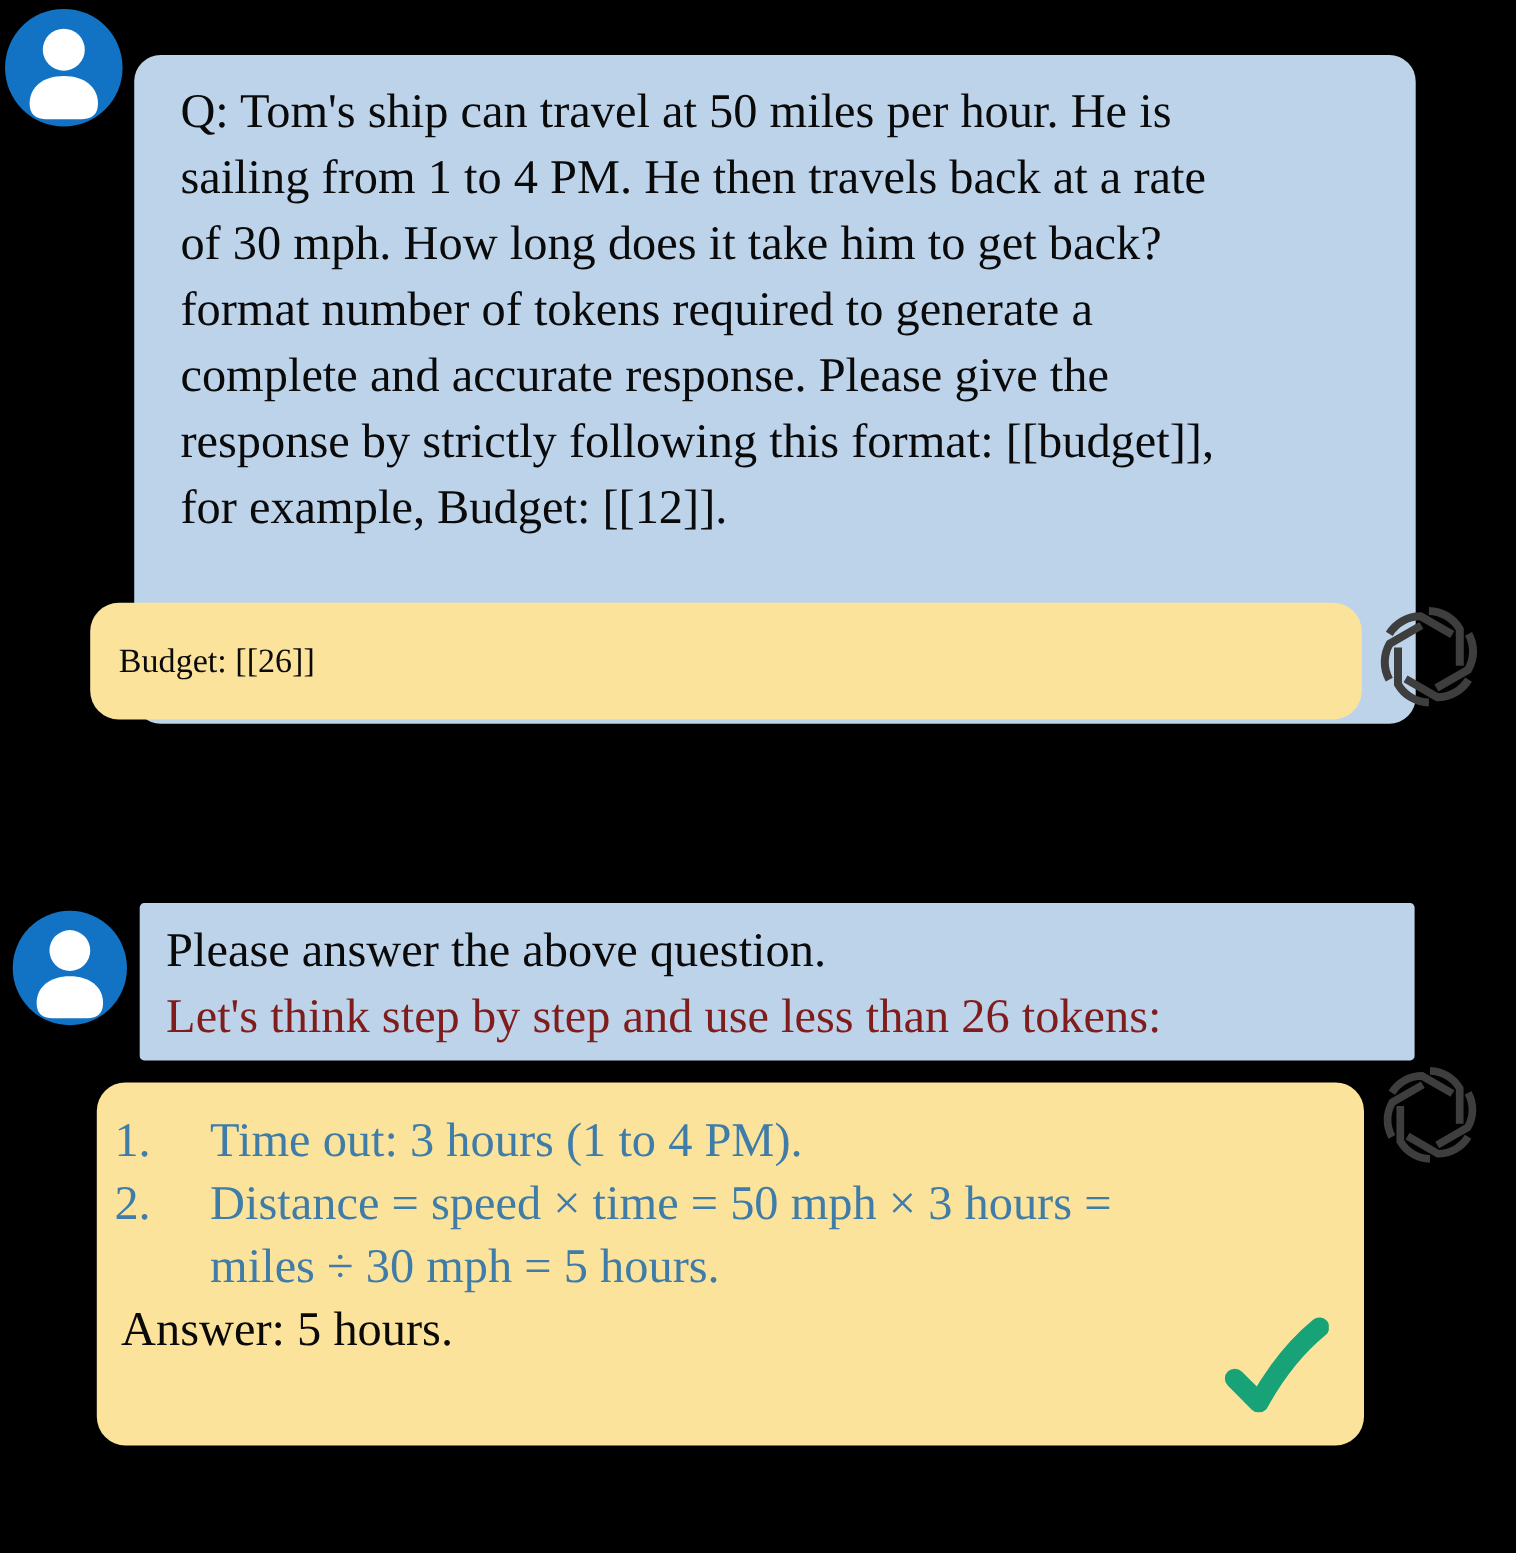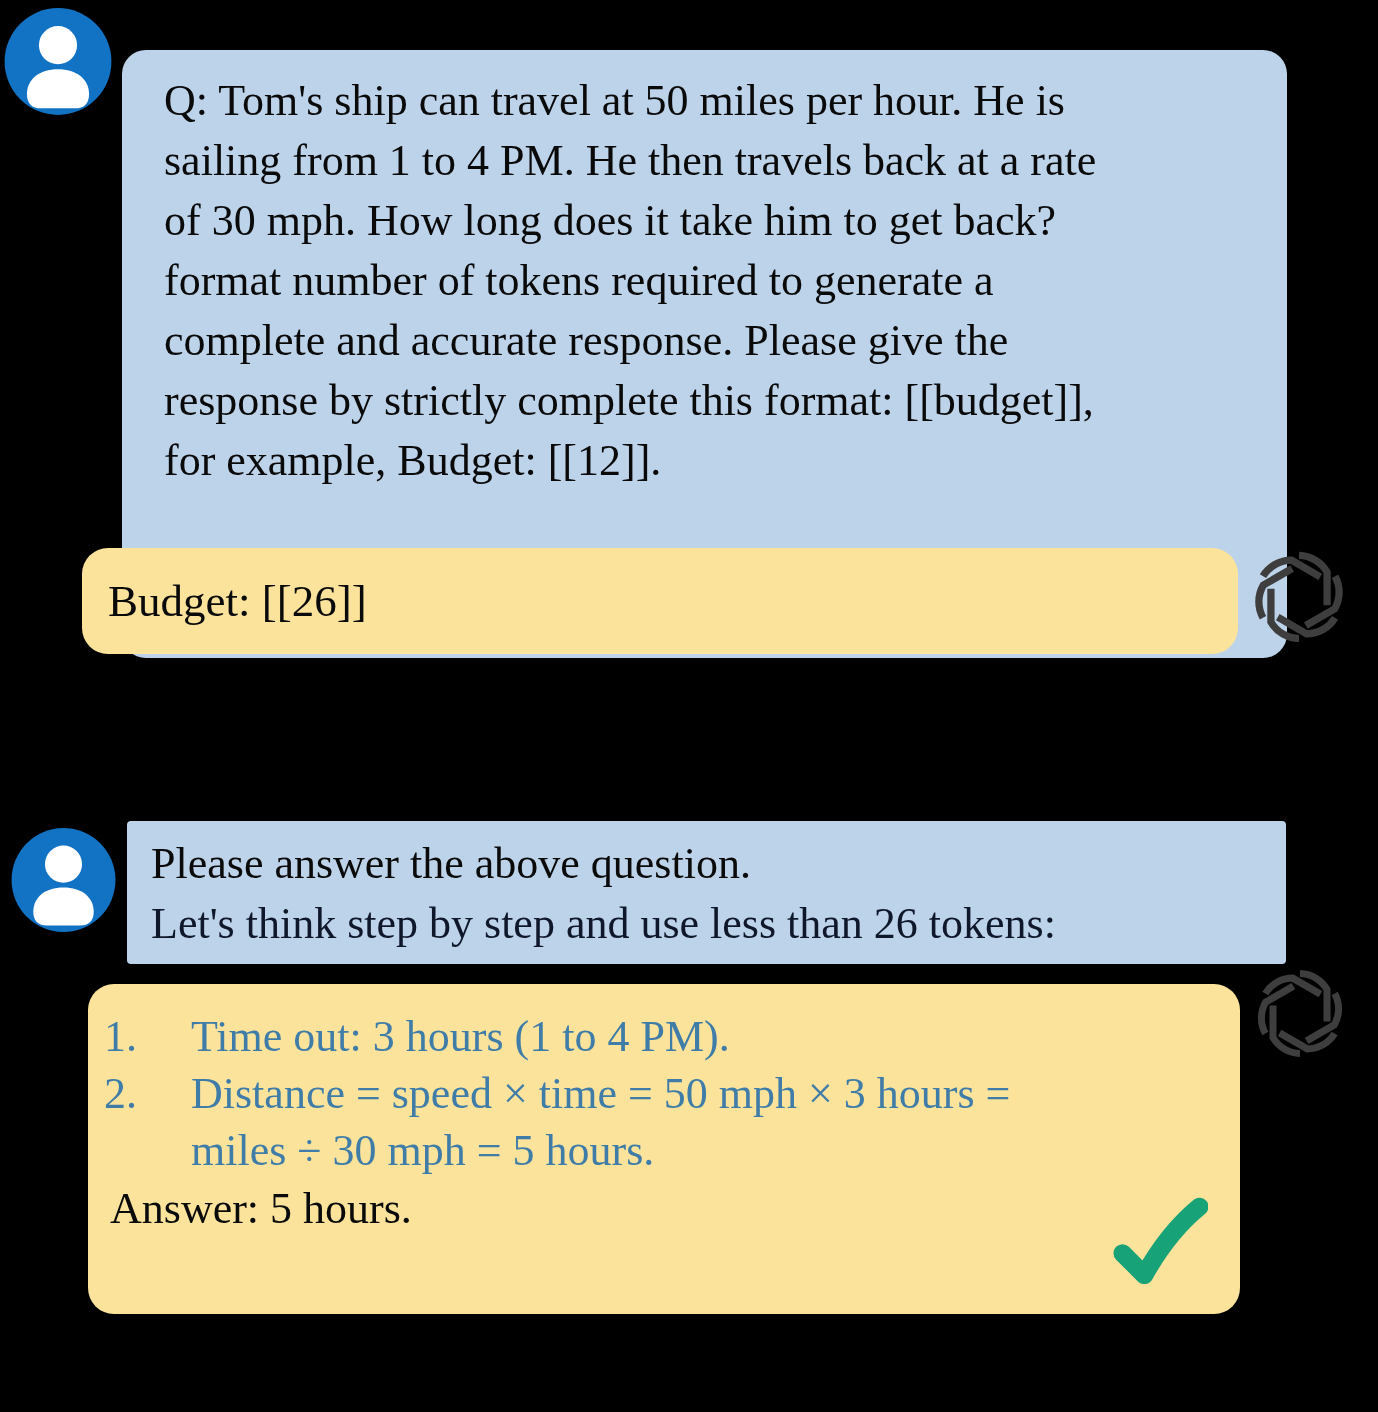--- a/index.html
+++ b/index.html
@@ -23,30 +23,30 @@
   }
   .msg-line {
     white-space: nowrap;
     font-size: 44px;
     line-height: 60px;
   }
   
   #bubble1 { left: 122px; top: 8px; width: 1165px; height: 608px; padding: 21px 0 16px 42px; box-sizing: border-box; margin-top: 42px; }
   
   #ybubble1 { left: 82px; top: 548px; width: 1156px; height: 106px; display: flex; align-items: center; padding-left: 26px; box-sizing: border-box; }
-  #ybubble1 .msg-line { font-size: 45px; }
+  #ybubble1 .msg-line { font-size: 31px; }
   
   #avatar1 { left: 3px; top: 7px; width: 110px; height: 109px; }
   #avatar2 { left: 10px; top: 827px; width: 107px; height: 106px; }
   
   #logo1 { left: 1247px; top: 543px; width: 104px; height: 108px; }
   #logo2 { left: 1250px; top: 962px; width: 100px; height: 103px; }
   
   #bubble2 { left: 127px; top: 821px; width: 1159px; height: 143px; padding: 13px 0 0 24px; box-sizing: border-box; border-radius: 4px; }
-  .red-text { color: #0f172a; }
+  .red-text { color: #7f1d1d; }
   
   #ybubble2 { left: 88px; top: 984px; width: 1152px; height: 330px; padding: 24px 0 0 16px; box-sizing: border-box; }
   .step-row { display: flex; }
   .step-row .msg-line { line-height: 57px; }
   .blue-text { color: #3f7ca7; }
   .step-num { width: 87px; flex: none; }
   #answer-line { color: #0a0a0a; margin-left: 6px; }
   
   #check { left: 1113px; top: 1194px; width: 95px; height: 90px; }
 </style>
@@ -62,21 +62,21 @@
       <path d="M50 57 C33 57 21.5 66 21.5 80 C21.5 88.5 26 93 34.5 93 L65.5 93 C74 93 78.5 88.5 78.5 80 C78.5 66 67 57 50 57 Z" fill="#ffffff"></path>
     </svg>
   </div>
 
   <div class="abs bubble-user" id="bubble1">
     <div class="msg-line">Q: Tom's ship can travel at 50 miles per hour. He is</div>
     <div class="msg-line">sailing from 1 to 4 PM. He then travels back at a rate</div>
     <div class="msg-line">of 30 mph. How long does it take him to get back?</div>
     <div class="msg-line">format number of tokens required to generate a</div>
     <div class="msg-line">complete and accurate response. Please give the</div>
-    <div class="msg-line">response by strictly complete this format: [[budget]],</div>
+    <div class="msg-line">response by strictly following this format: [[budget]],</div>
     <div class="msg-line">for example, Budget: [[12]].</div>
   </div>
 
   <div class="abs bubble-assistant" id="ybubble1">
     <div class="msg-line">Budget: [[26]]</div>
   </div>
 
   <div class="abs" id="logo1">
     <svg viewBox="0 0 100 100" width="100%" height="100%">
       <g fill="none" stroke="#3e3e3e" stroke-width="7" stroke-linecap="butt">

